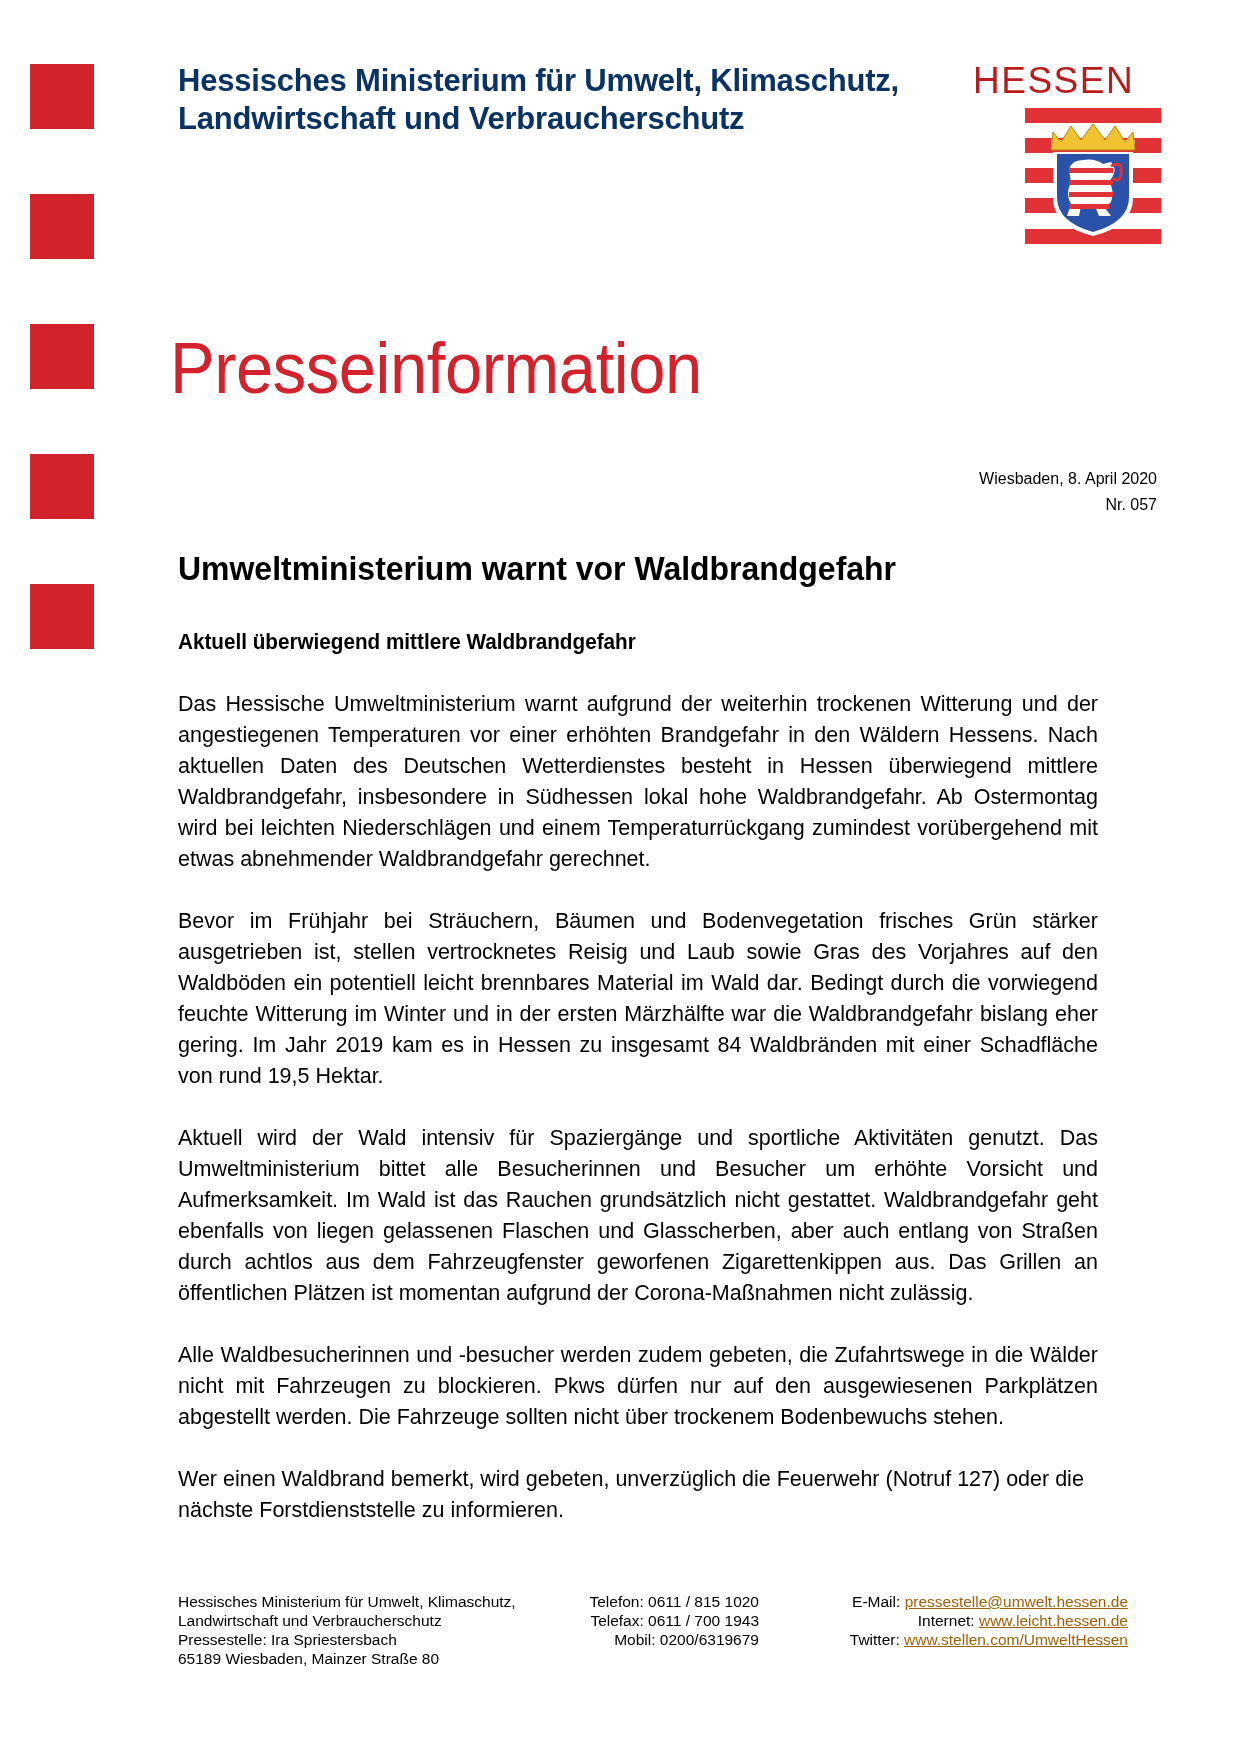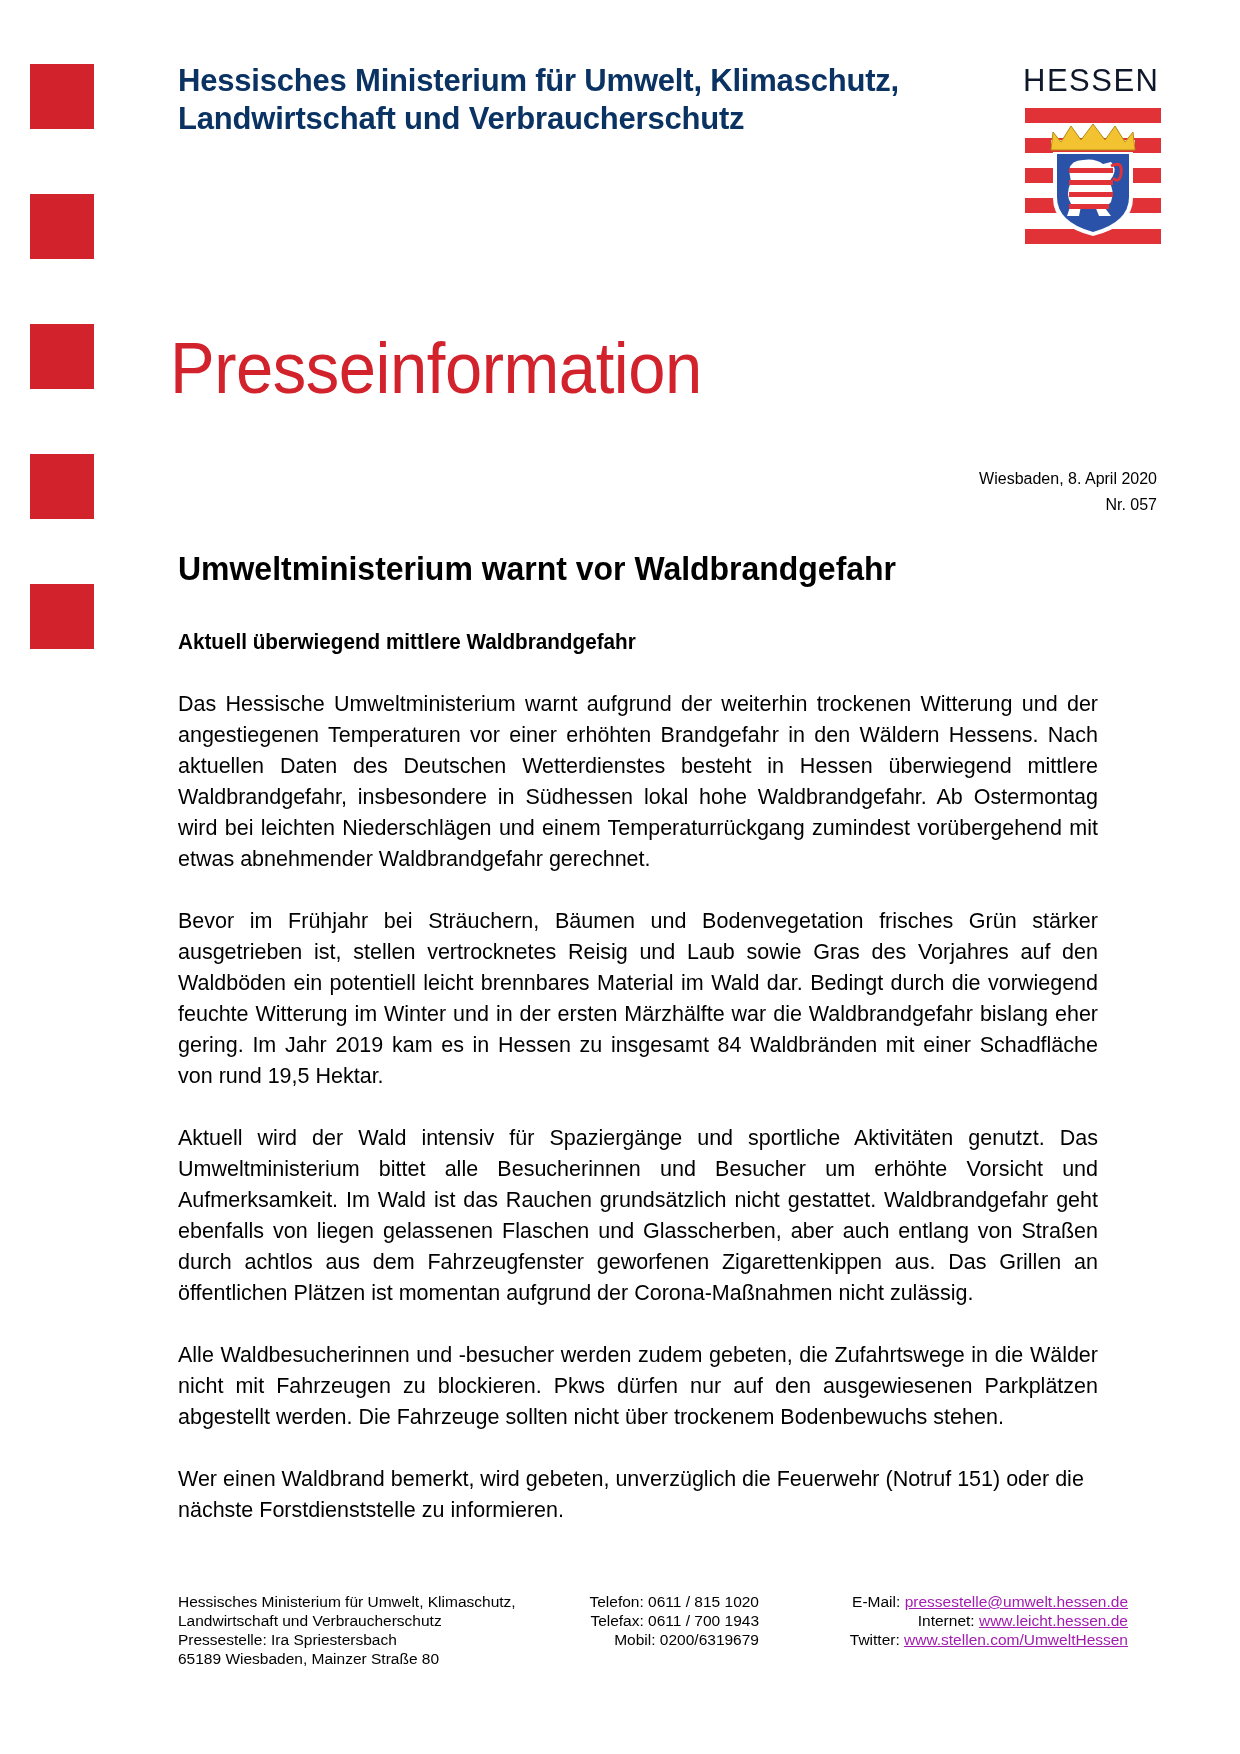--- a/index.html
+++ b/index.html
@@ -1,40 +1,40 @@
 <!DOCTYPE html>
 <html><head>
   <meta charset="utf-8">
   <style>
     html, body { margin: 0; padding: 0; background: #ffffff; }
     body { width: 1240px; height: 1754px; position: relative; overflow: hidden;
            font-family: "Liberation Sans", sans-serif; color: #000; }
     .sq { position: absolute; left: 30px; width: 64px; height: 65px; background: #d2222c; }
     .ministry { position: absolute; left: 178px; top: 62px; color: #0a3363; font-weight: bold;
                 font-size: 31px; line-height: 38px; letter-spacing: -0.2px; }
-    .hessen-word { position: absolute; left: 1023px; top: 62px; color: #0f172a; font-size: 31px;
+    .hessen-word { position: absolute; left: 973px; top: 62px; color: #b91c1c; font-size: 37px;
                    letter-spacing: 1.5px; line-height: 38px; }
     .flag { position: absolute; left: 1025px; top: 108px; width: 136px; height: 136px; }
     .presse { position: absolute; left: 170px; top: 328px; color: #d2222c; font-size: 72px;
               line-height: 80px; transform: scaleX(0.93); transform-origin: left; letter-spacing: -0.5px; }
     .dateline { position: absolute; right: 83px; top: 466px; text-align: right; font-size: 16px; line-height: 26px; }
     .headline { position: absolute; left: 178px; top: 547px; font-size: 34px; font-weight: bold; line-height: 42px;
                 transform: scaleX(0.94); transform-origin: left; }
     .subhead { position: absolute; left: 178px; top: 627px; font-size: 22px; font-weight: bold; line-height: 30px;
                transform: scaleX(0.94); transform-origin: left; }
     .body { position: absolute; left: 178px; top: 681px; width: 920px; font-size: 21.5px; line-height: 31px; }
     .body p { margin: 8px 0 31px 0; text-align: justify; }
     .body p.last { text-align: left; }
     .footer { position: absolute; left: 178px; top: 1592px; width: 950px; font-size: 15.5px; line-height: 19px; }
     .fcol { position: absolute; top: 0; }
     .f1 { left: 0; }
     .f2 { left: 386px; text-align: right; width: 195px; }
     .f3 { right: 0; text-align: right; }
     .fcol div { white-space: nowrap; }
-    a.link { color: #a21caf; text-decoration: underline; }
+    a.link { color: #a16207; text-decoration: underline; }
   </style>
 </head>
 <body>
 
 <div class="sq" style="top:64px"></div>
 <div class="sq" style="top:194px"></div>
 <div class="sq" style="top:324px"></div>
 <div class="sq" style="top:454px"></div>
 <div class="sq" style="top:584px"></div>
 
@@ -78,21 +78,21 @@
 </div>
 
 <div class="headline">Umweltministerium warnt vor Waldbrandgefahr</div>
 <div class="subhead">Aktuell überwiegend mittlere Waldbrandgefahr</div>
 
 <div class="body">
   <p>Das Hessische Umweltministerium warnt aufgrund der weiterhin trockenen Witterung und der angestiegenen Temperaturen vor einer erhöhten Brandgefahr in den Wäldern Hessens. Nach aktuellen Daten des Deutschen Wetterdienstes besteht in Hessen überwiegend mittlere Waldbrandgefahr, insbesondere in Südhessen lokal hohe Waldbrandgefahr. Ab Ostermontag wird bei leichten Niederschlägen und einem Temperaturrückgang zumindest vorübergehend mit etwas abnehmender Waldbrandgefahr gerechnet.</p>
   <p>Bevor im Frühjahr bei Sträuchern, Bäumen und Bodenvegetation frisches Grün stärker ausgetrieben ist, stellen vertrocknetes Reisig und Laub sowie Gras des Vorjahres auf den Waldböden ein potentiell leicht brennbares Material im Wald dar. Bedingt durch die vorwiegend feuchte Witterung im Winter und in der ersten Märzhälfte war die Waldbrandgefahr bislang eher gering. Im Jahr 2019 kam es in Hessen zu insgesamt 84 Waldbränden mit einer Schadfläche von rund 19,5 Hektar.</p>
   <p>Aktuell wird der Wald intensiv für Spaziergänge und sportliche Aktivitäten genutzt. Das Umweltministerium bittet alle Besucherinnen und Besucher um erhöhte Vorsicht und Aufmerksamkeit. Im Wald ist das Rauchen grundsätzlich nicht gestattet. Waldbrandgefahr geht ebenfalls von liegen gelassenen Flaschen und Glasscherben, aber auch entlang von Straßen durch achtlos aus dem Fahrzeugfenster geworfenen Zigarettenkippen aus. Das Grillen an öffentlichen Plätzen ist momentan aufgrund der Corona-Maßnahmen nicht zulässig.</p>
   <p>Alle Waldbesucherinnen und -besucher werden zudem gebeten, die Zufahrtswege in die Wälder nicht mit Fahrzeugen zu blockieren. Pkws dürfen nur auf den ausgewiesenen Parkplätzen abgestellt werden. Die Fahrzeuge sollten nicht über trockenem Bodenbewuchs stehen.</p>
-  <p class="last">Wer einen Waldbrand bemerkt, wird gebeten, unverzüglich die Feuerwehr (Notruf 151) oder die nächste Forstdienststelle zu informieren.</p>
+  <p class="last">Wer einen Waldbrand bemerkt, wird gebeten, unverzüglich die Feuerwehr (Notruf 127) oder die nächste Forstdienststelle zu informieren.</p>
 </div>
 
 <div class="footer">
   <div class="fcol f1">
     <div>Hessisches Ministerium für Umwelt, Klimaschutz,</div>
     <div>Landwirtschaft und Verbraucherschutz</div>
     <div>Pressestelle: Ira Spriestersbach</div>
     <div>65189 Wiesbaden, Mainzer Straße 80</div>
   </div>
   <div class="fcol f2">

